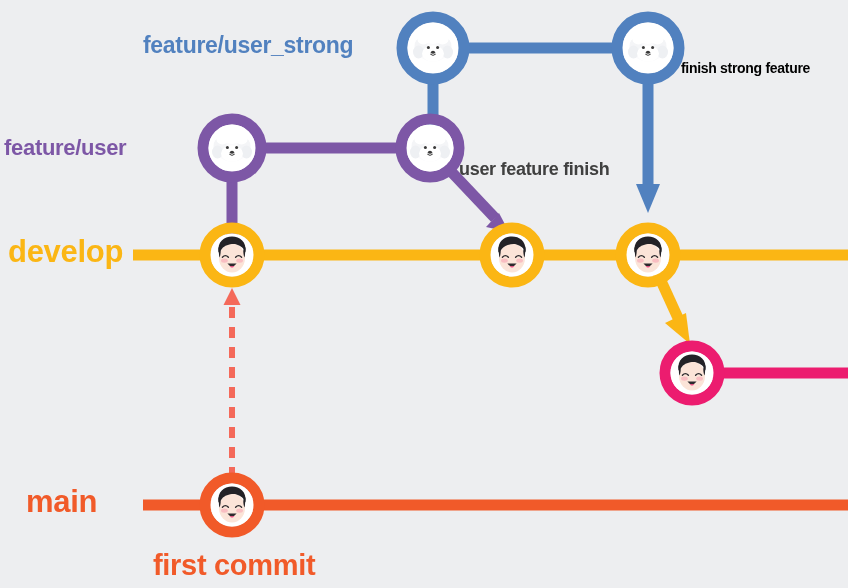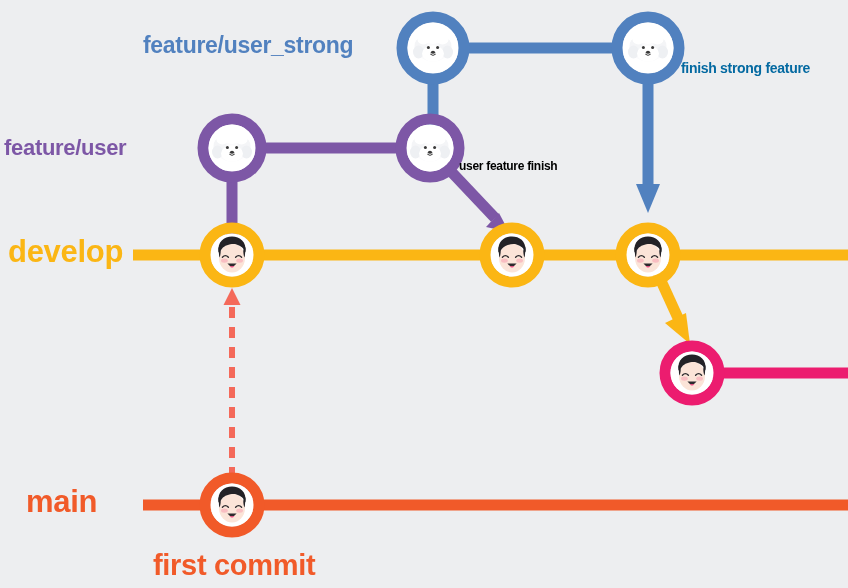--- a/index.html
+++ b/index.html
@@ -150,19 +150,19 @@
 
   <div class="lbl" style="left:143px;top:34px;font-size:23px;color:#5181bf;">feature/user_strong</div>
 
   <div class="lbl" style="left:8px;top:236px;font-size:31px;color:#fbb614;">develop</div>
 
   <div class="lbl" style="left:4px;top:137px;font-size:22px;color:#7d57a6;">feature/user</div>
 
 
   <div class="lbl" style="left:26px;top:486px;font-size:31px;color:#f15a29;">main</div>
 
-  <div class="lbl" style="left:681px;top:61px;font-size:14px;color:#0369a1;text-align:center;">finish strong feature</div>
+  <div class="lbl" style="left:681px;top:61px;font-size:14px;color:#000000;text-align:center;">finish strong feature</div>
 
-  <div class="lbl" style="left:459px;top:160px;font-size:12px;color:#000000;">user feature finish</div>
+  <div class="lbl" style="left:459px;top:160px;font-size:18px;color:#404040;">user feature finish</div>
 
   <div class="lbl" style="left:153px;top:551px;font-size:29px;color:#f15a29;">first commit</div>
 
 </div>
 
 </body></html>

